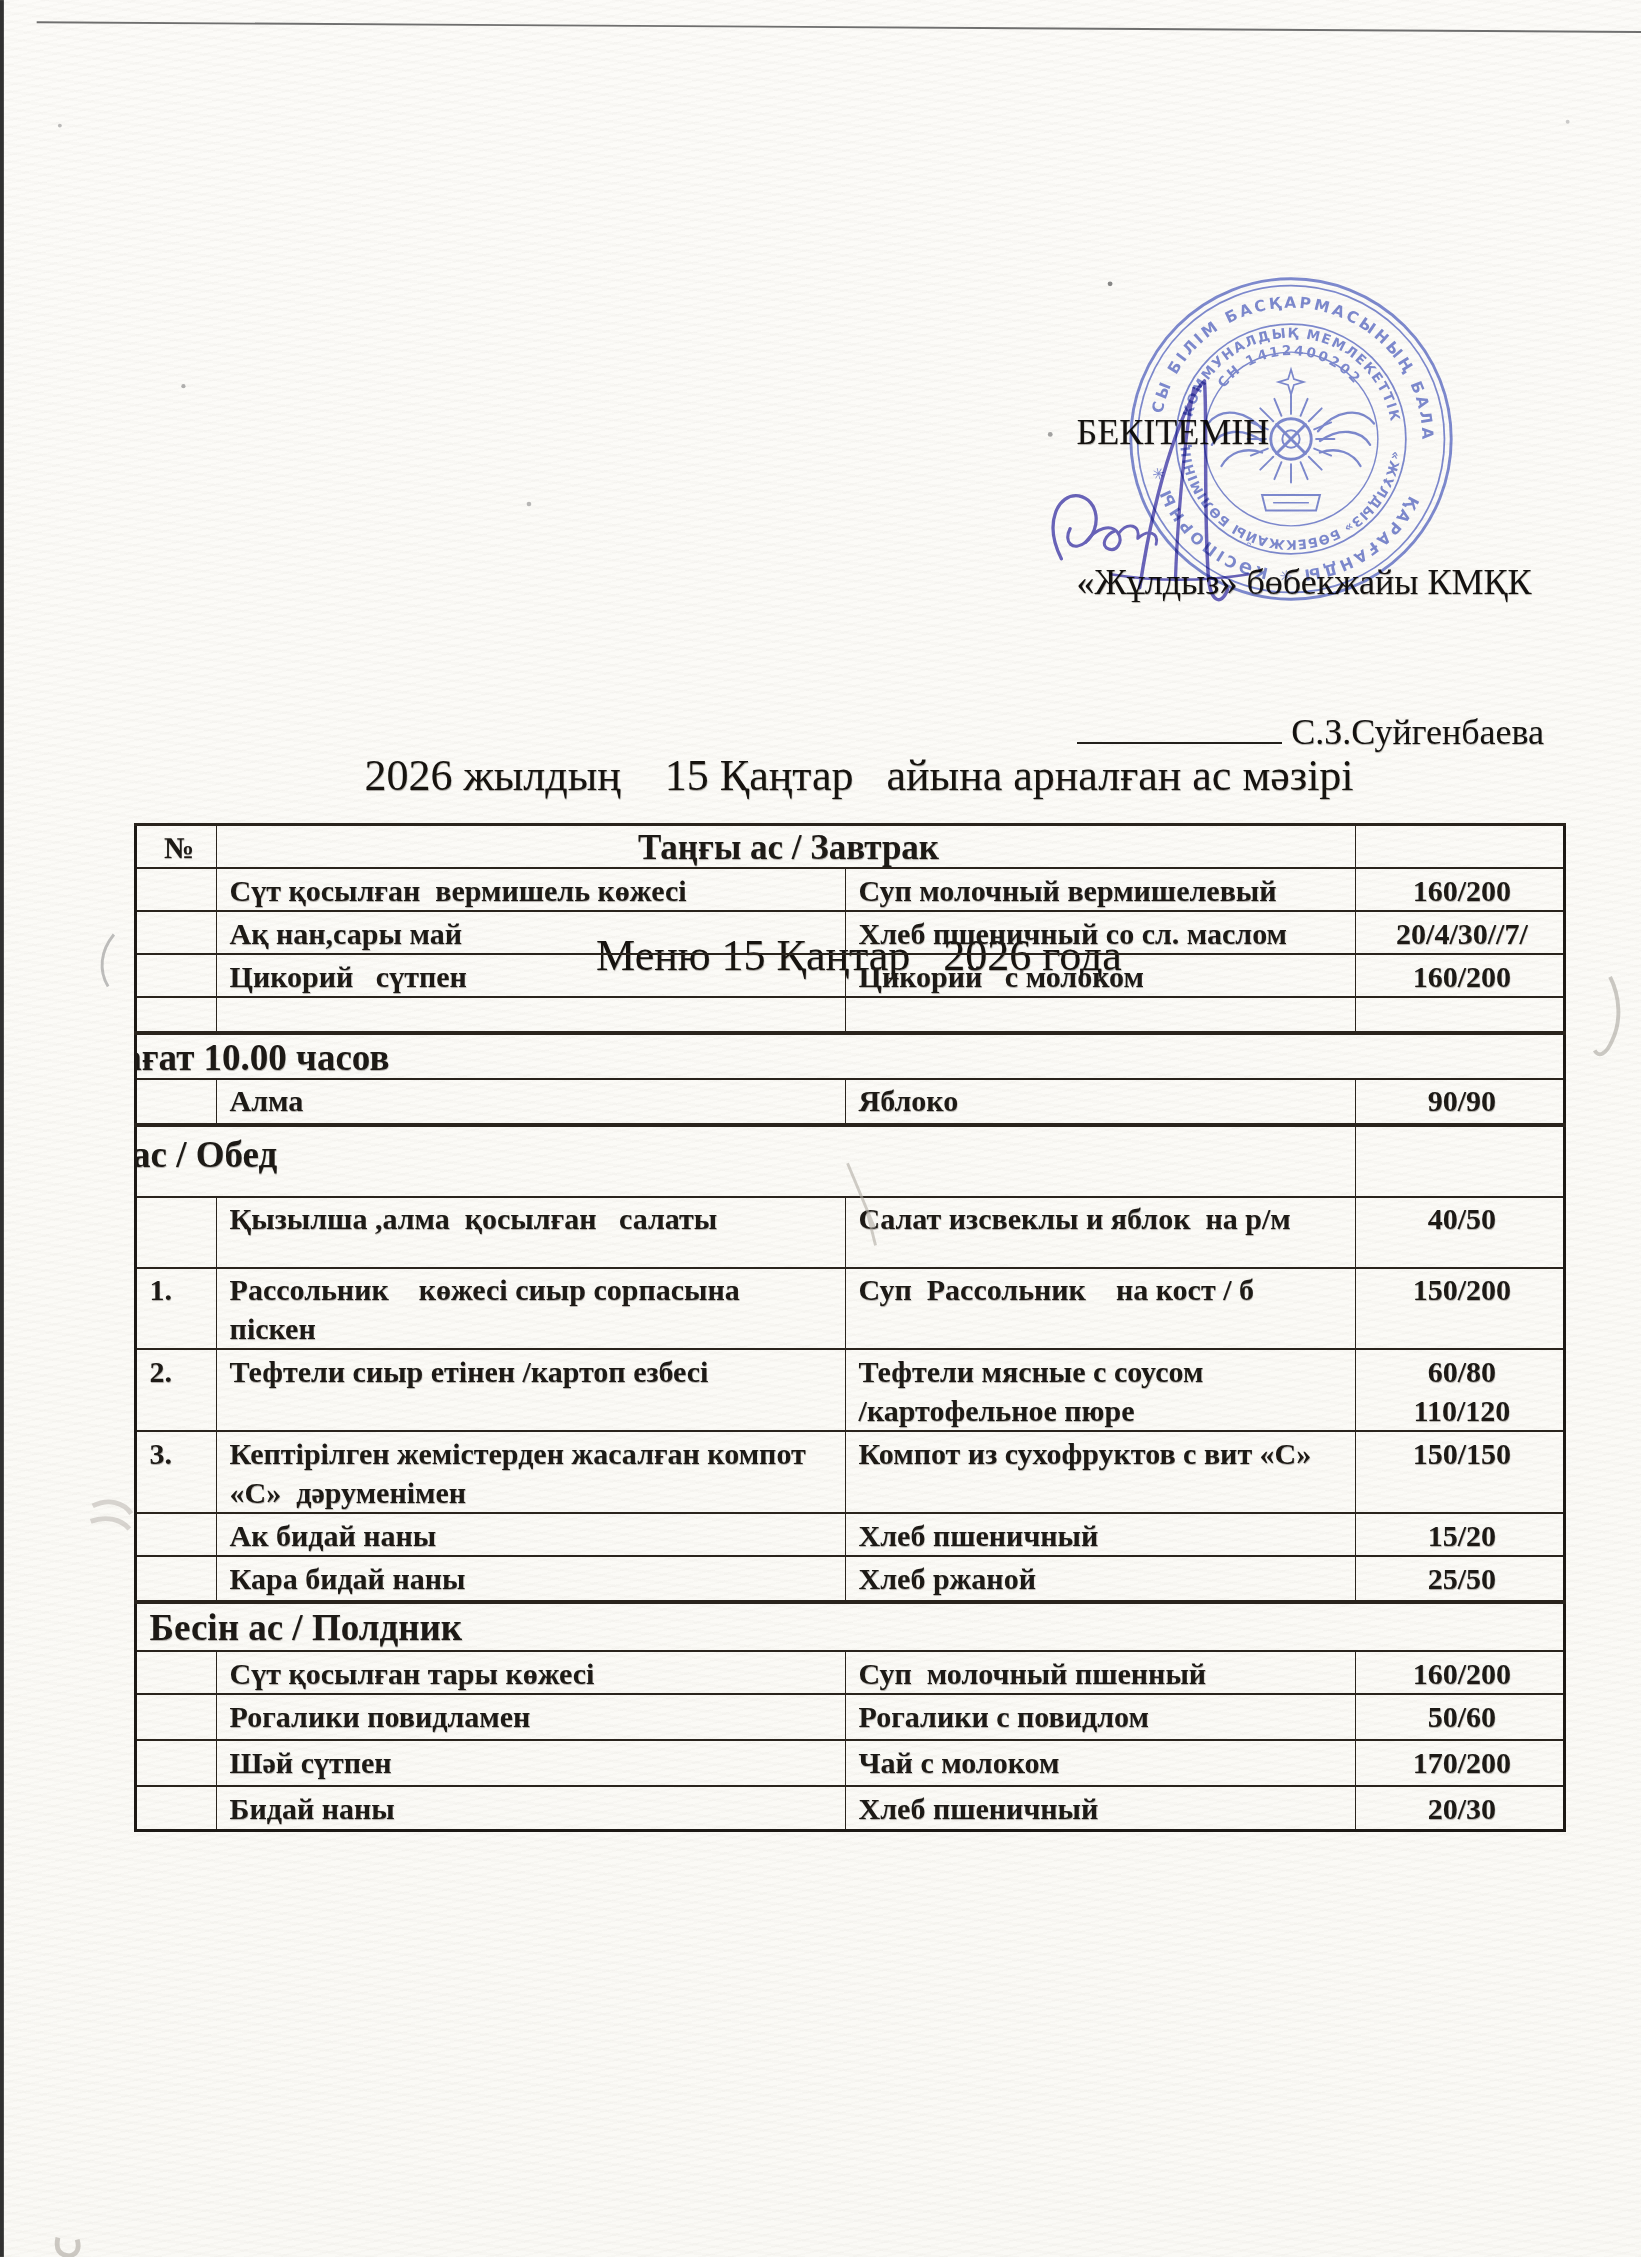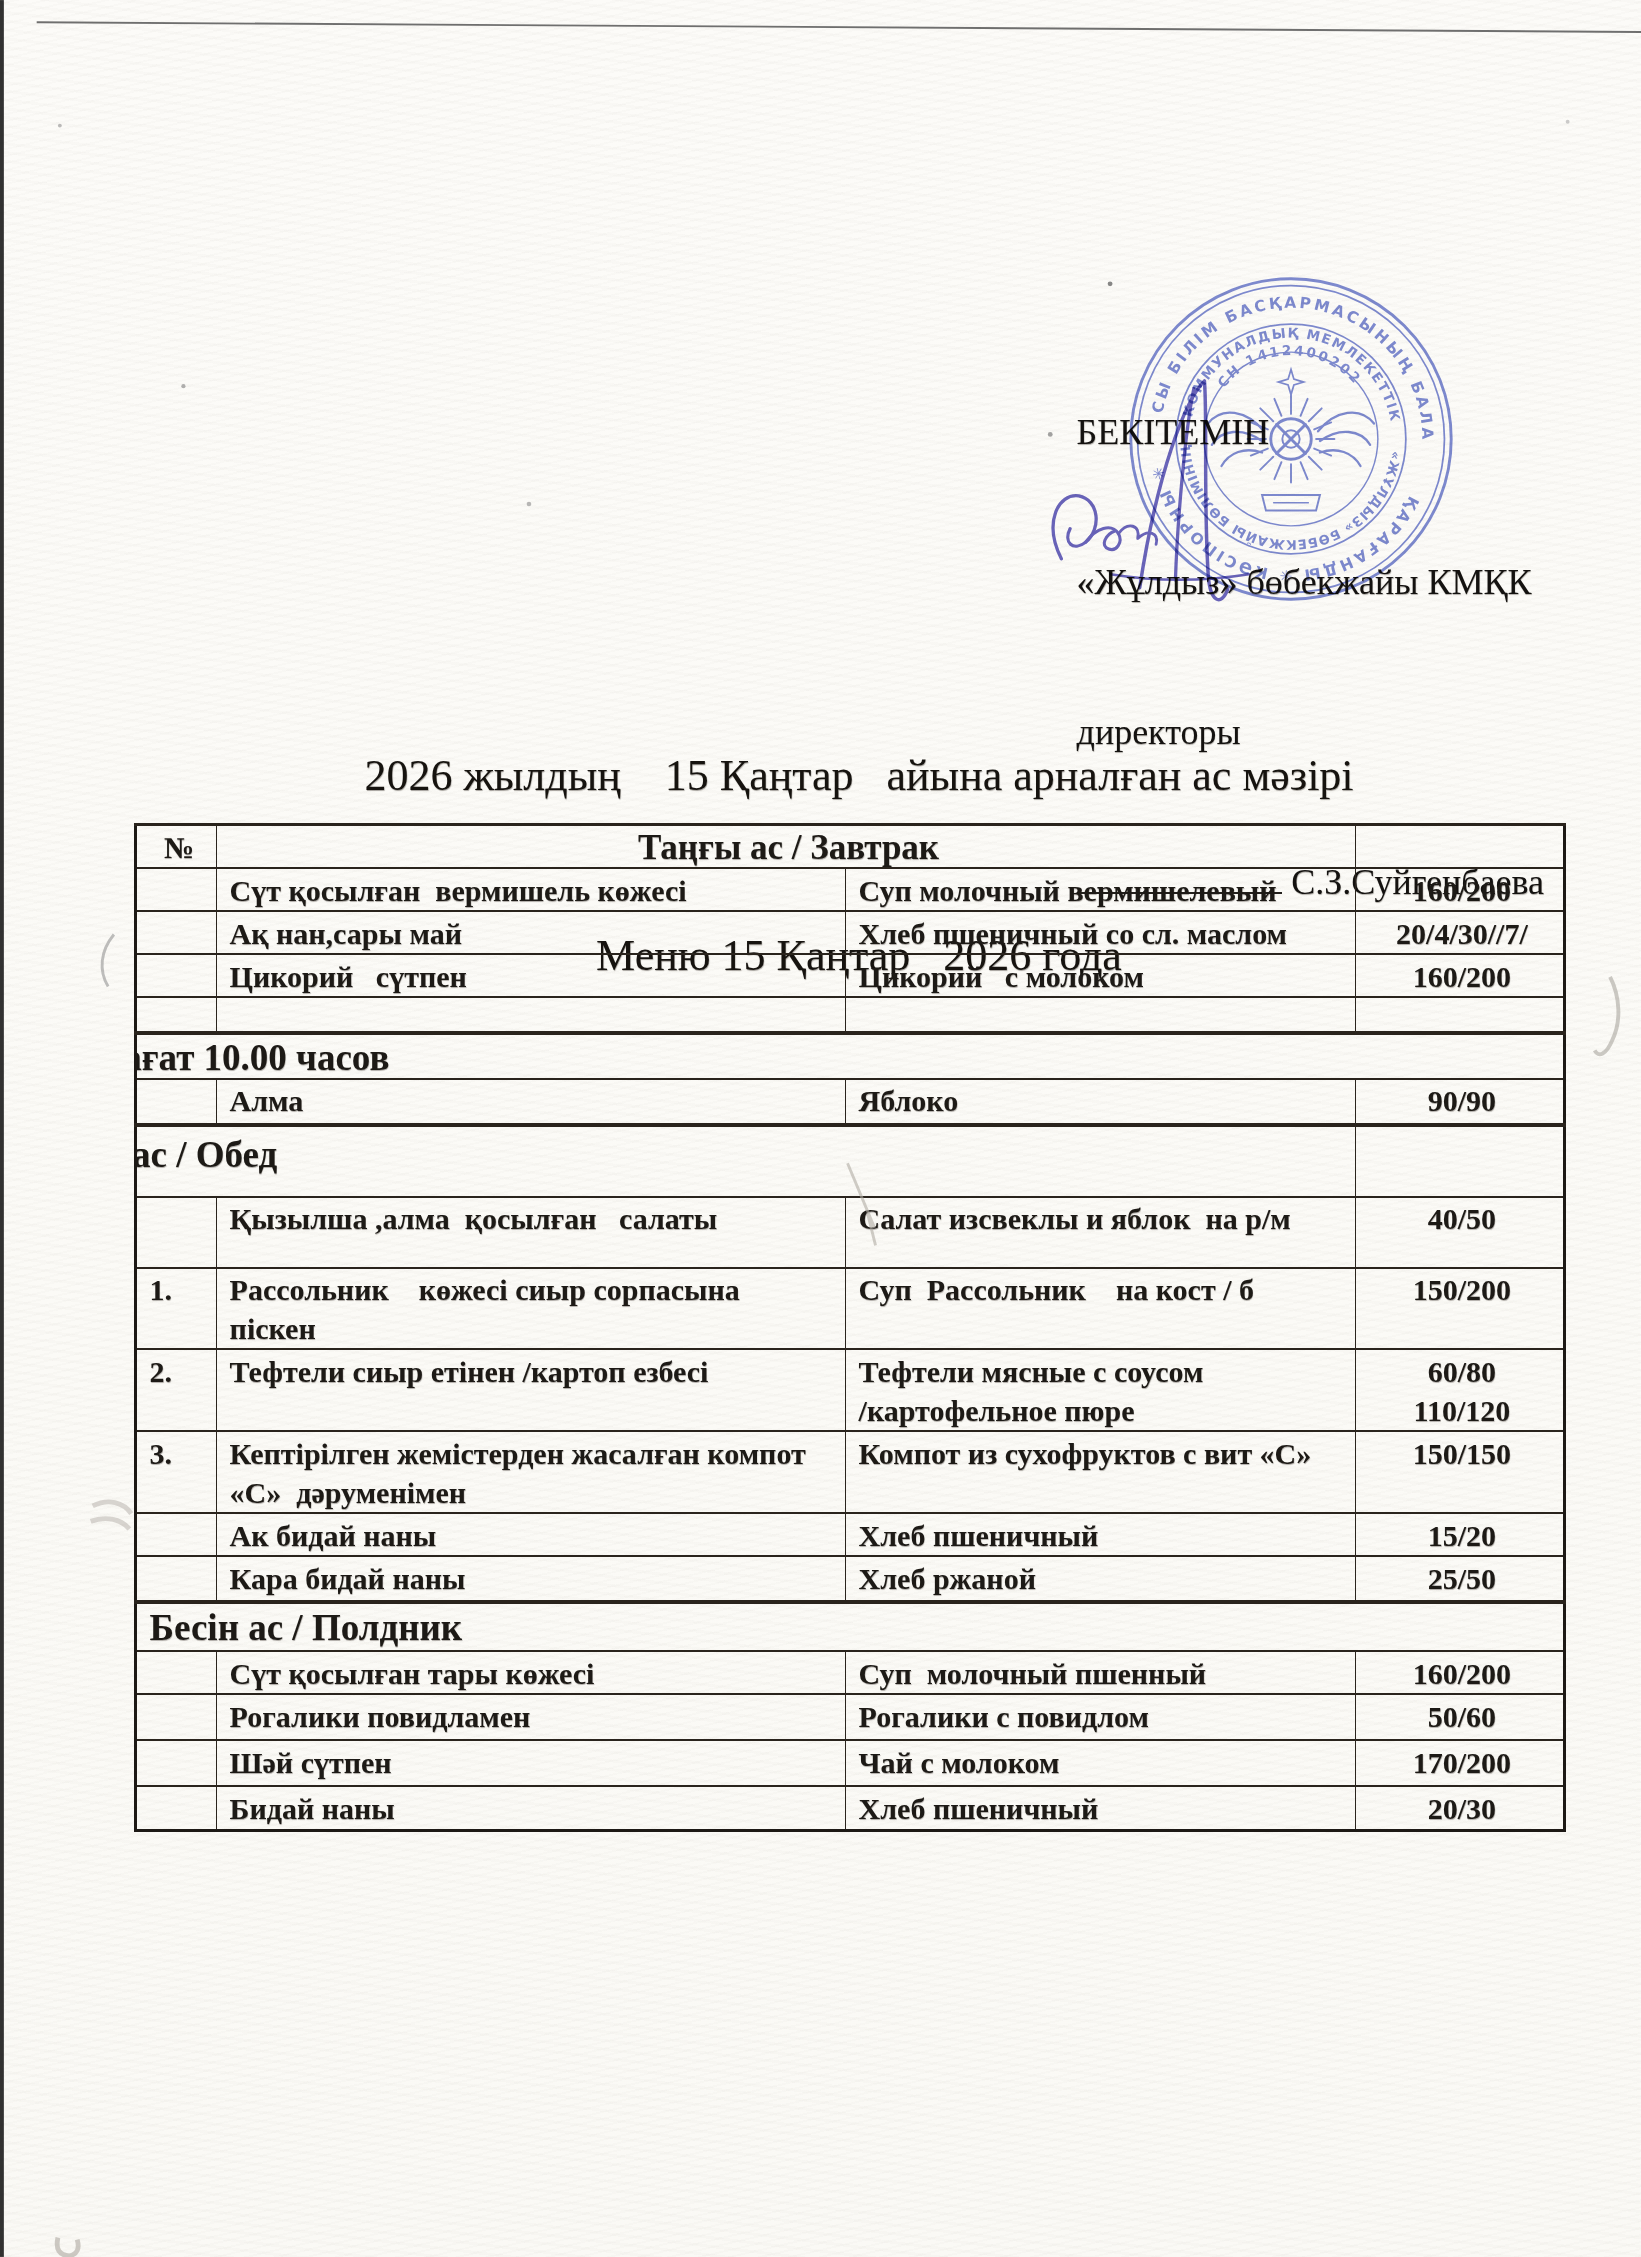--- a/index.html
+++ b/index.html
@@ -82,21 +82,20 @@
   .artifacts{position:absolute;inset:0;z-index:6;pointer-events:none;}
 </style>
 </head>
 <body>
 
 <div class="page">
 
   <div class="approval">
     <div>БЕКІТЕМІН</div>
     <div>«Жұлдыз» бөбекжайы КМҚК</div>
-    <div>директоры</div>
     <div><span class="uline"></span><span>С.З.Суйгенбаева</span></div>
   </div>
 
   <svg class="stamp" viewBox="-172 -172 344 344">
     <defs>
       <path id="arcOT" d="M -136,0 A 136 136 0 1 1 136,0"></path>
       <path id="arcOB" d="M 136,0 A 136 136 0 1 1 -136,0"></path>
       <path id="arcIT" d="M -105,0 A 105 105 0 1 1 105,0"></path>
       <path id="arcIB" d="M 105,0 A 105 105 0 1 1 -105,0"></path>
       <path id="arcNum" d="M -87,0 A 87 87 0 1 1 87,0"></path>

